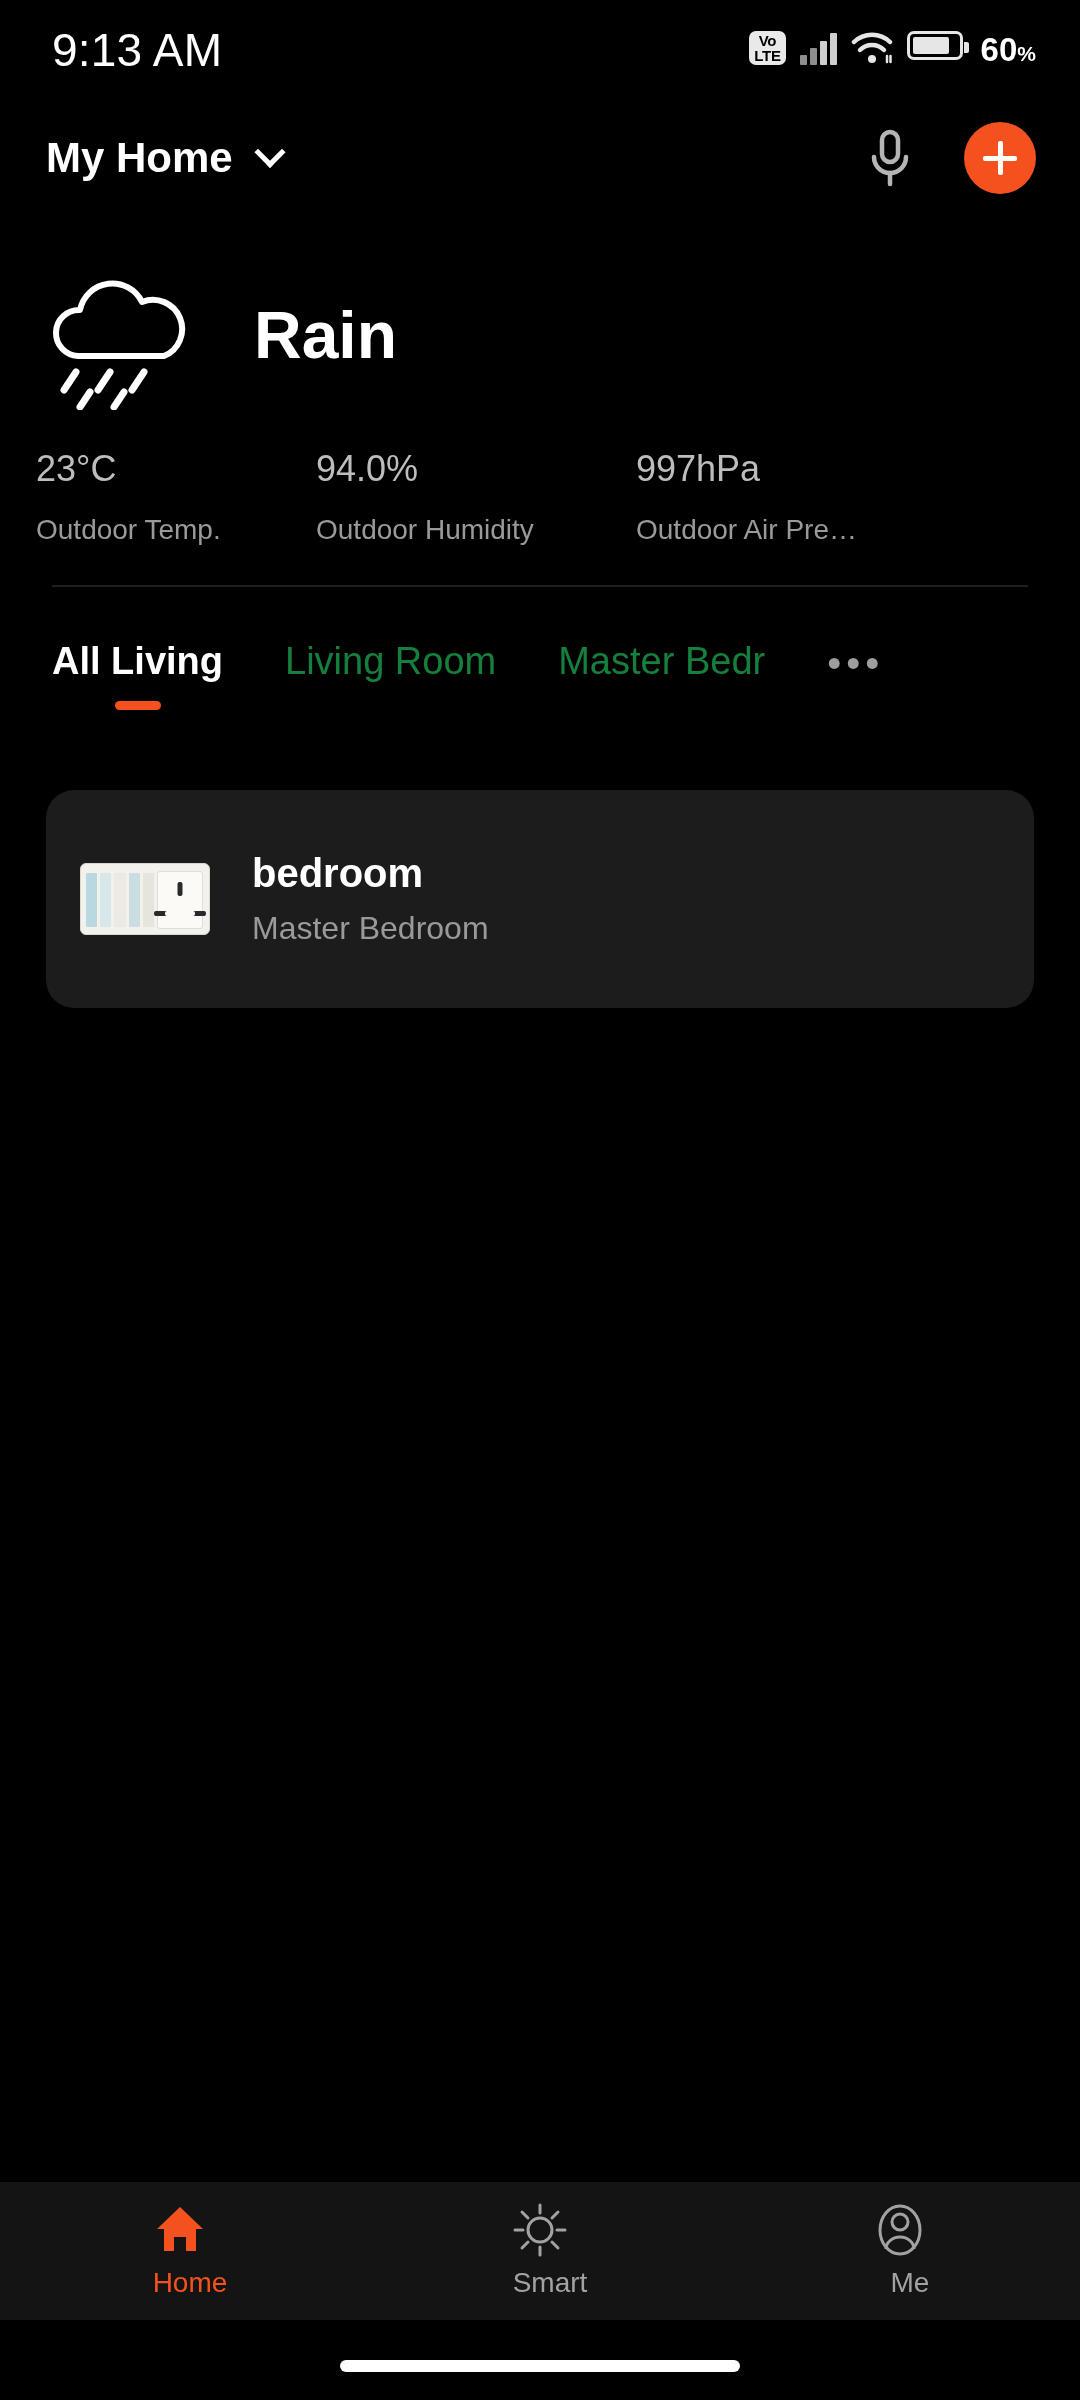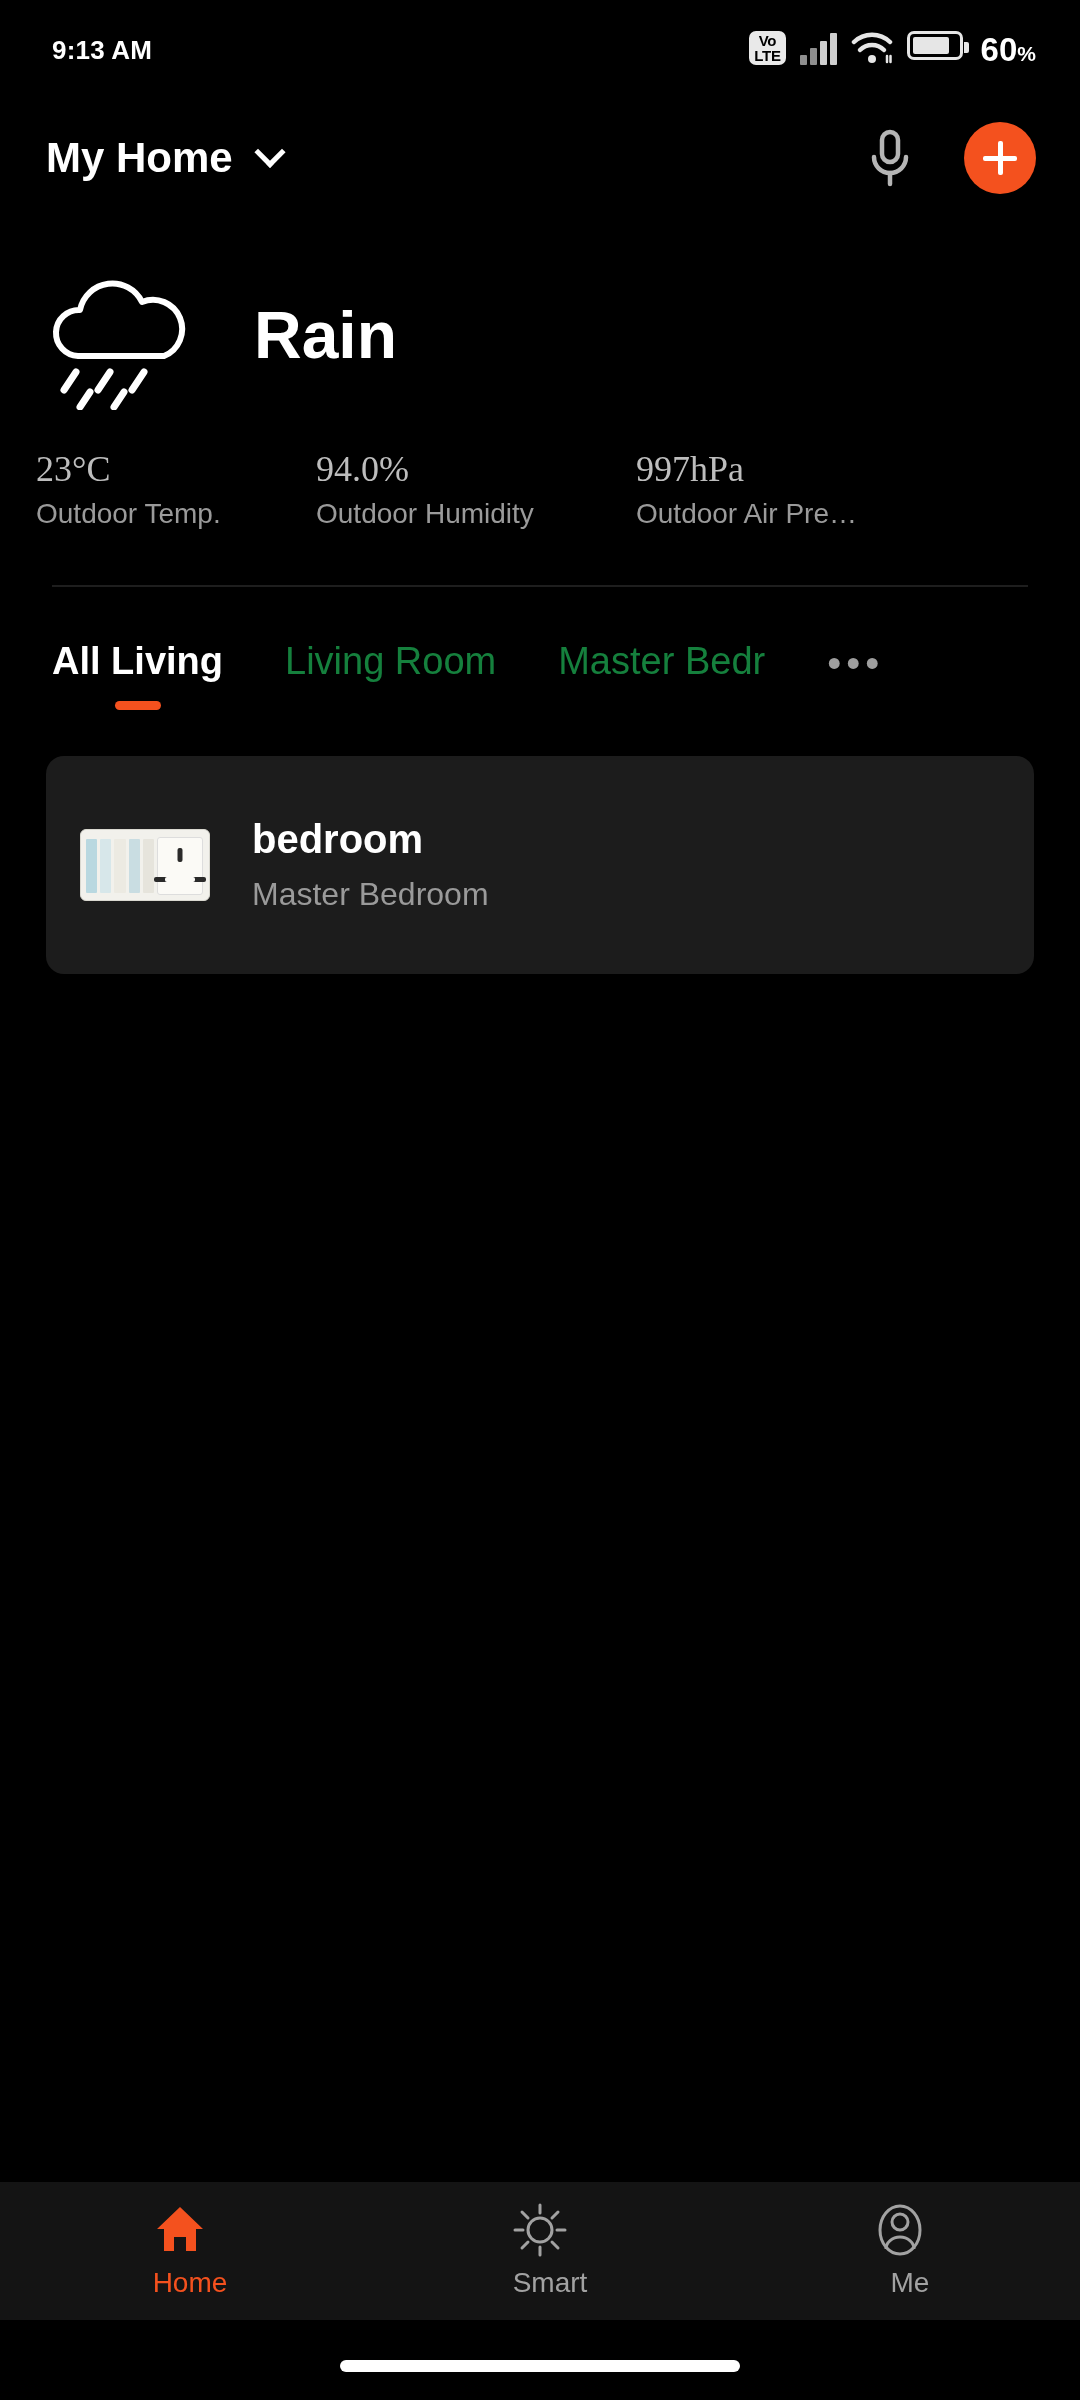--- a/index.html
+++ b/index.html
@@ -13,21 +13,21 @@
 
   
   .statusbar {
     position: absolute; top: 0; left: 0;
     width: 1080px; height: 100px;
     display: flex; align-items: center;
     justify-content: space-between;
     padding: 0 44px 0 52px;
   }
   .status-time {
-    color: #ffffff; font-size: 26px; font-weight: bold;
+    color: #ffffff; font-size: 46px; font-weight: normal;
     letter-spacing: 0.2px;
   }
   .status-right { display: flex; align-items: flex-start; gap: 14px; }
   .volte-badge {
     background: #e9e9e9; color: #000; border-radius: 7px;
     padding: 2px 5px; line-height: 1;
     display: flex; flex-direction: column; align-items: center;
     font-size: 15px; font-weight: bold; letter-spacing: -0.3px;
   }
   .volte-badge span { display: block; }
@@ -82,21 +82,21 @@
     padding: 0 36px;
   }
   .weather-main { display: flex; align-items: center; gap: 48px; height: 170px; }
   .rain-icon { width: 170px; height: 150px; position: relative; flex: 0 0 auto; }
   .weather-label { color: #ffffff; font-size: 66px; font-weight: bold; }
   .weather-stats { display: flex; margin-top: 28px; }
   .wstat { flex: 0 0 auto; }
   .wstat:nth-child(1) { width: 280px; }
   .wstat:nth-child(2) { width: 320px; }
   .wstat:nth-child(3) { width: 340px; }
-  .wstat-val { color: #bdbdbd; font-size: 36px; margin-bottom: 8px; font-family: Liberation Serif, serif; }
+  .wstat-val { color: #bdbdbd; font-size: 36px; margin-bottom: 24px; }
   .wstat-lbl { color: #9a9a9a; font-size: 28px; }
   .divider {
     position: absolute; top: 585px; left: 52px;
     width: 976px; height: 2px; background: #1e1e1e;
   }
 
   
   .tabs {
     position: absolute; top: 640px; left: 0; width: 1080px;
     display: flex; align-items: flex-start; padding: 0 52px;
@@ -109,23 +109,23 @@
     border-radius: 5px; margin: 18px auto 0;
   }
   .tab.active .tab-underline { display: block; }
   .tabs-more {
     color: #9e9e9e; font-size: 40px; letter-spacing: 5px;
     line-height: 46px; cursor: pointer;
   }
 
   
   .device-card {
-    position: absolute; top: 756px; left: 46px;
+    position: absolute; top: 790px; left: 46px;
     width: 988px; height: 218px;
-    background: #1c1c1c; border-radius: 18px;
+    background: #1c1c1c; border-radius: 28px;
     display: flex; align-items: center; padding: 0 34px;
     cursor: pointer;
   }
   .device-thumb {
     width: 130px; height: 72px; border-radius: 6px;
     background: #f2f1ec; position: relative; overflow: hidden;
     flex: 0 0 auto; border: 1px solid #d9d8d0;
   }
   .thumb-left {
     position: absolute; left: 5px; top: 9px; width: 68px; height: 54px;

